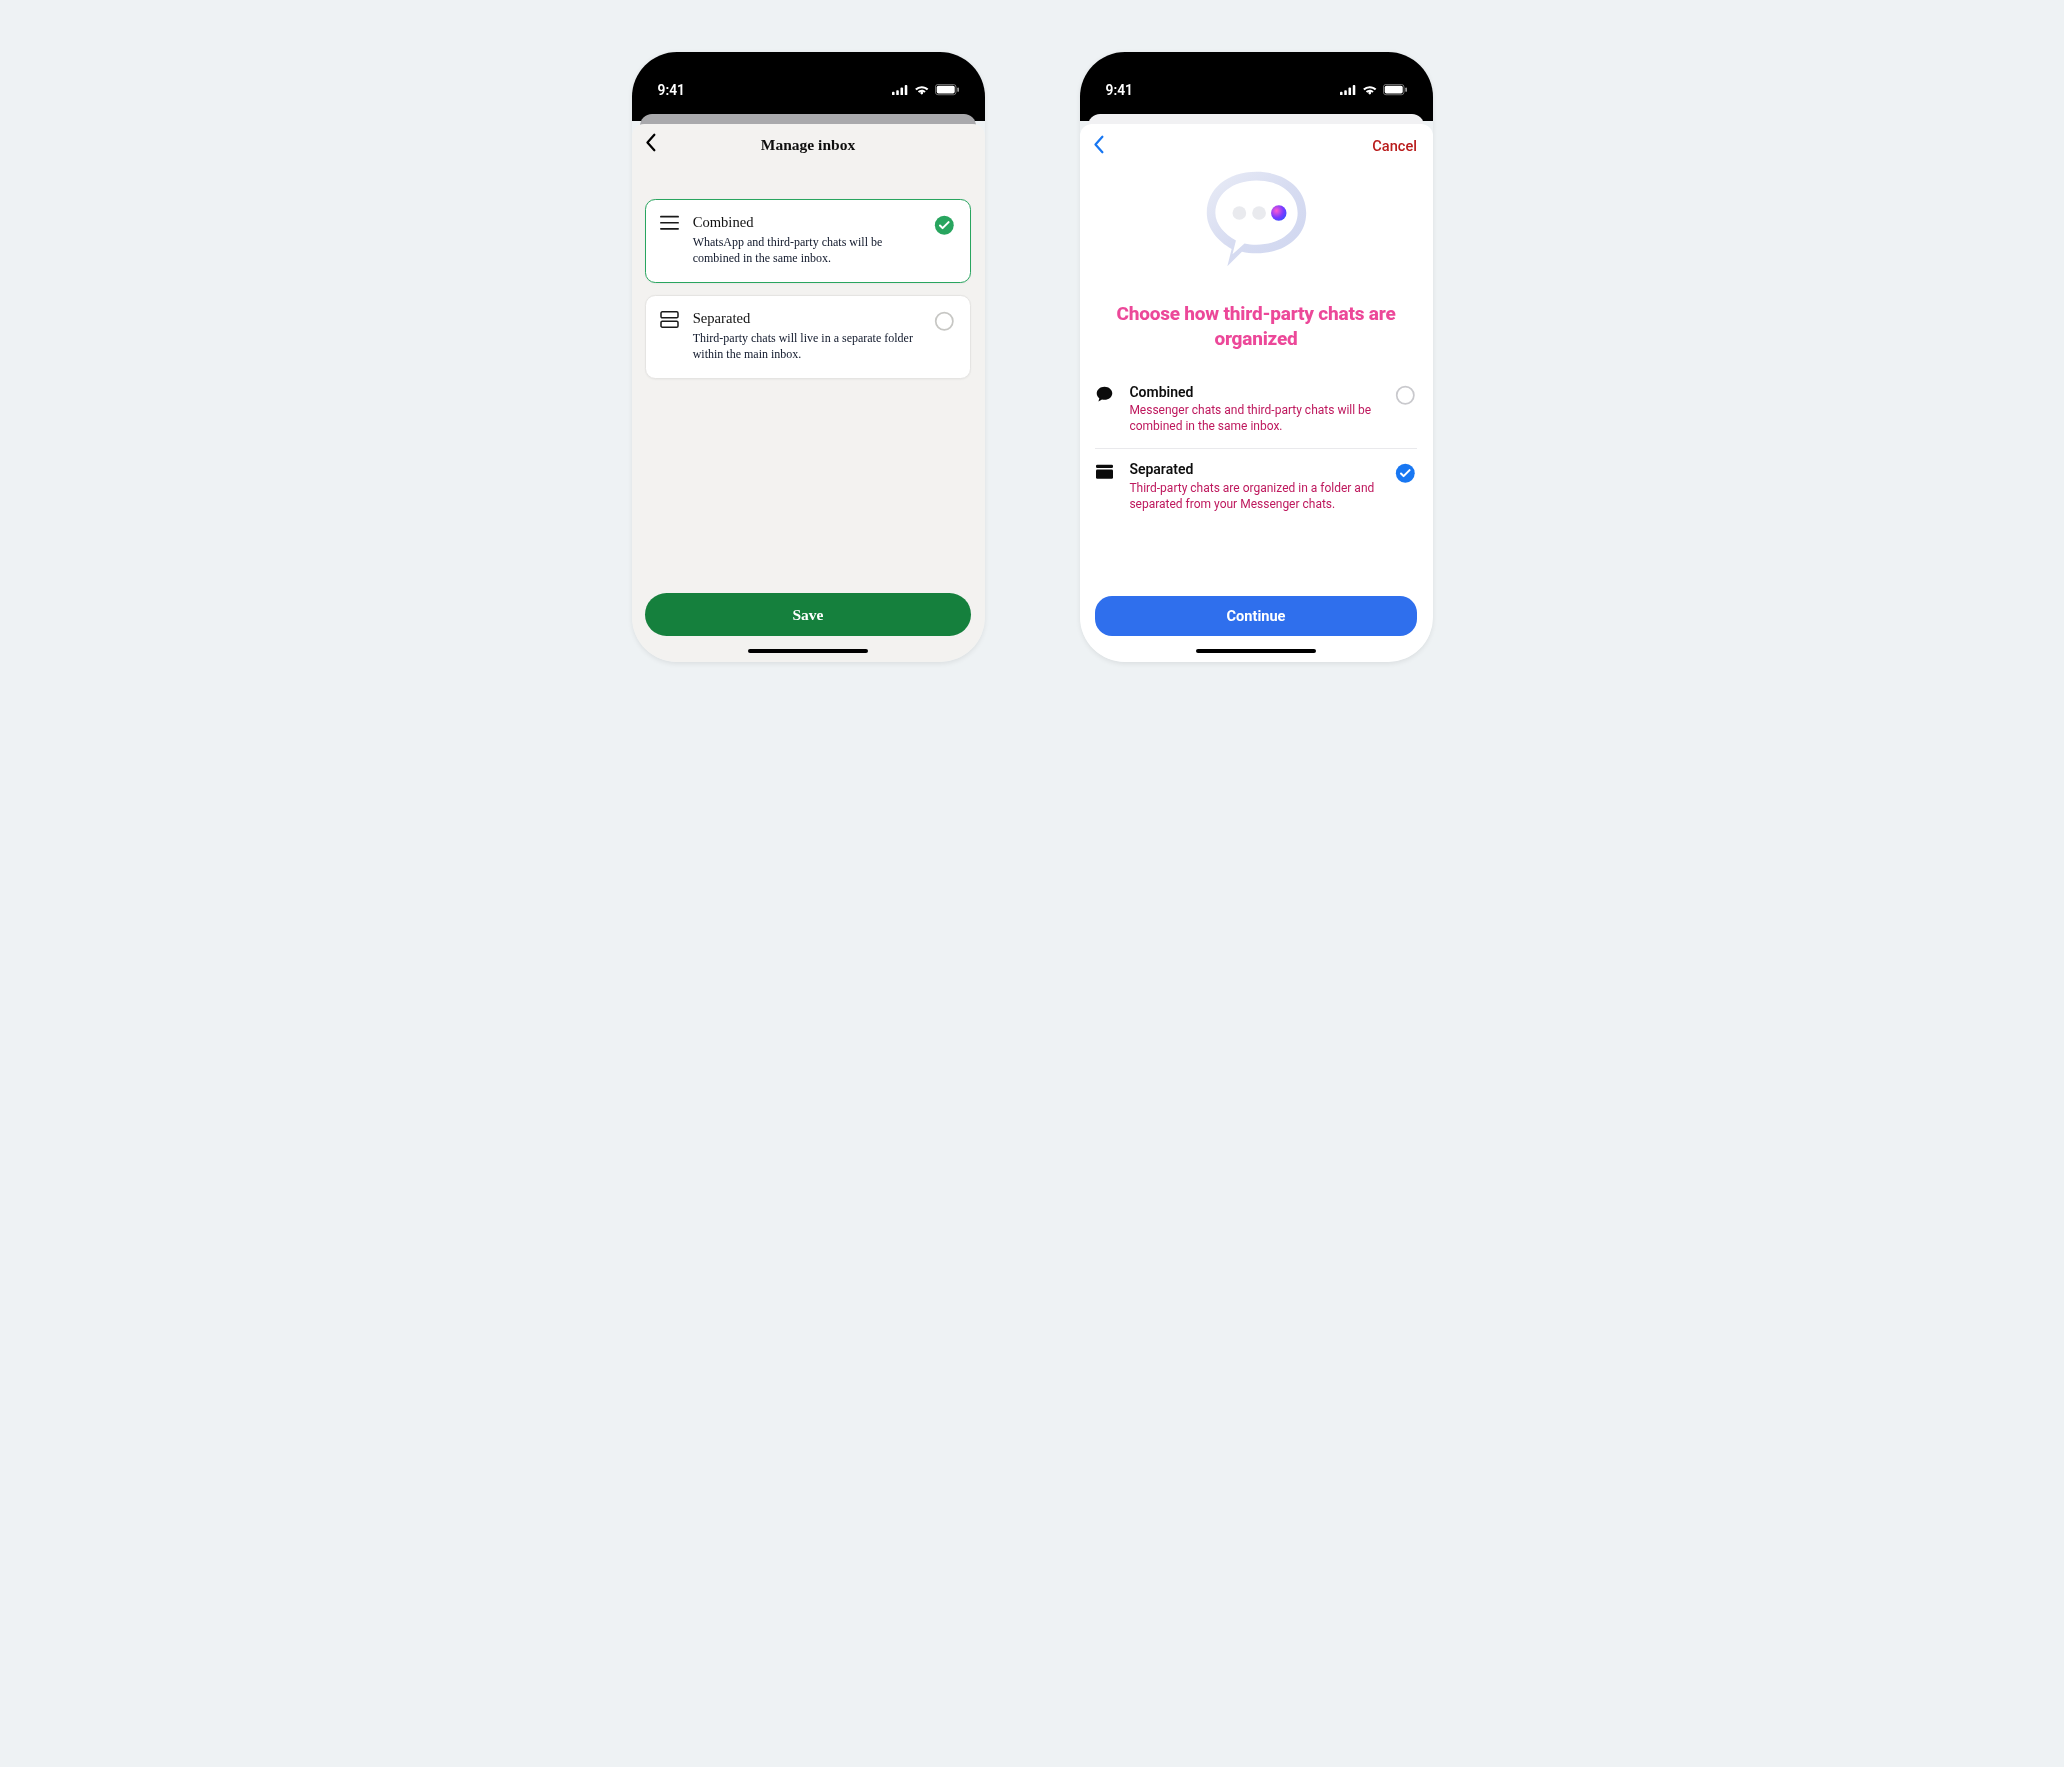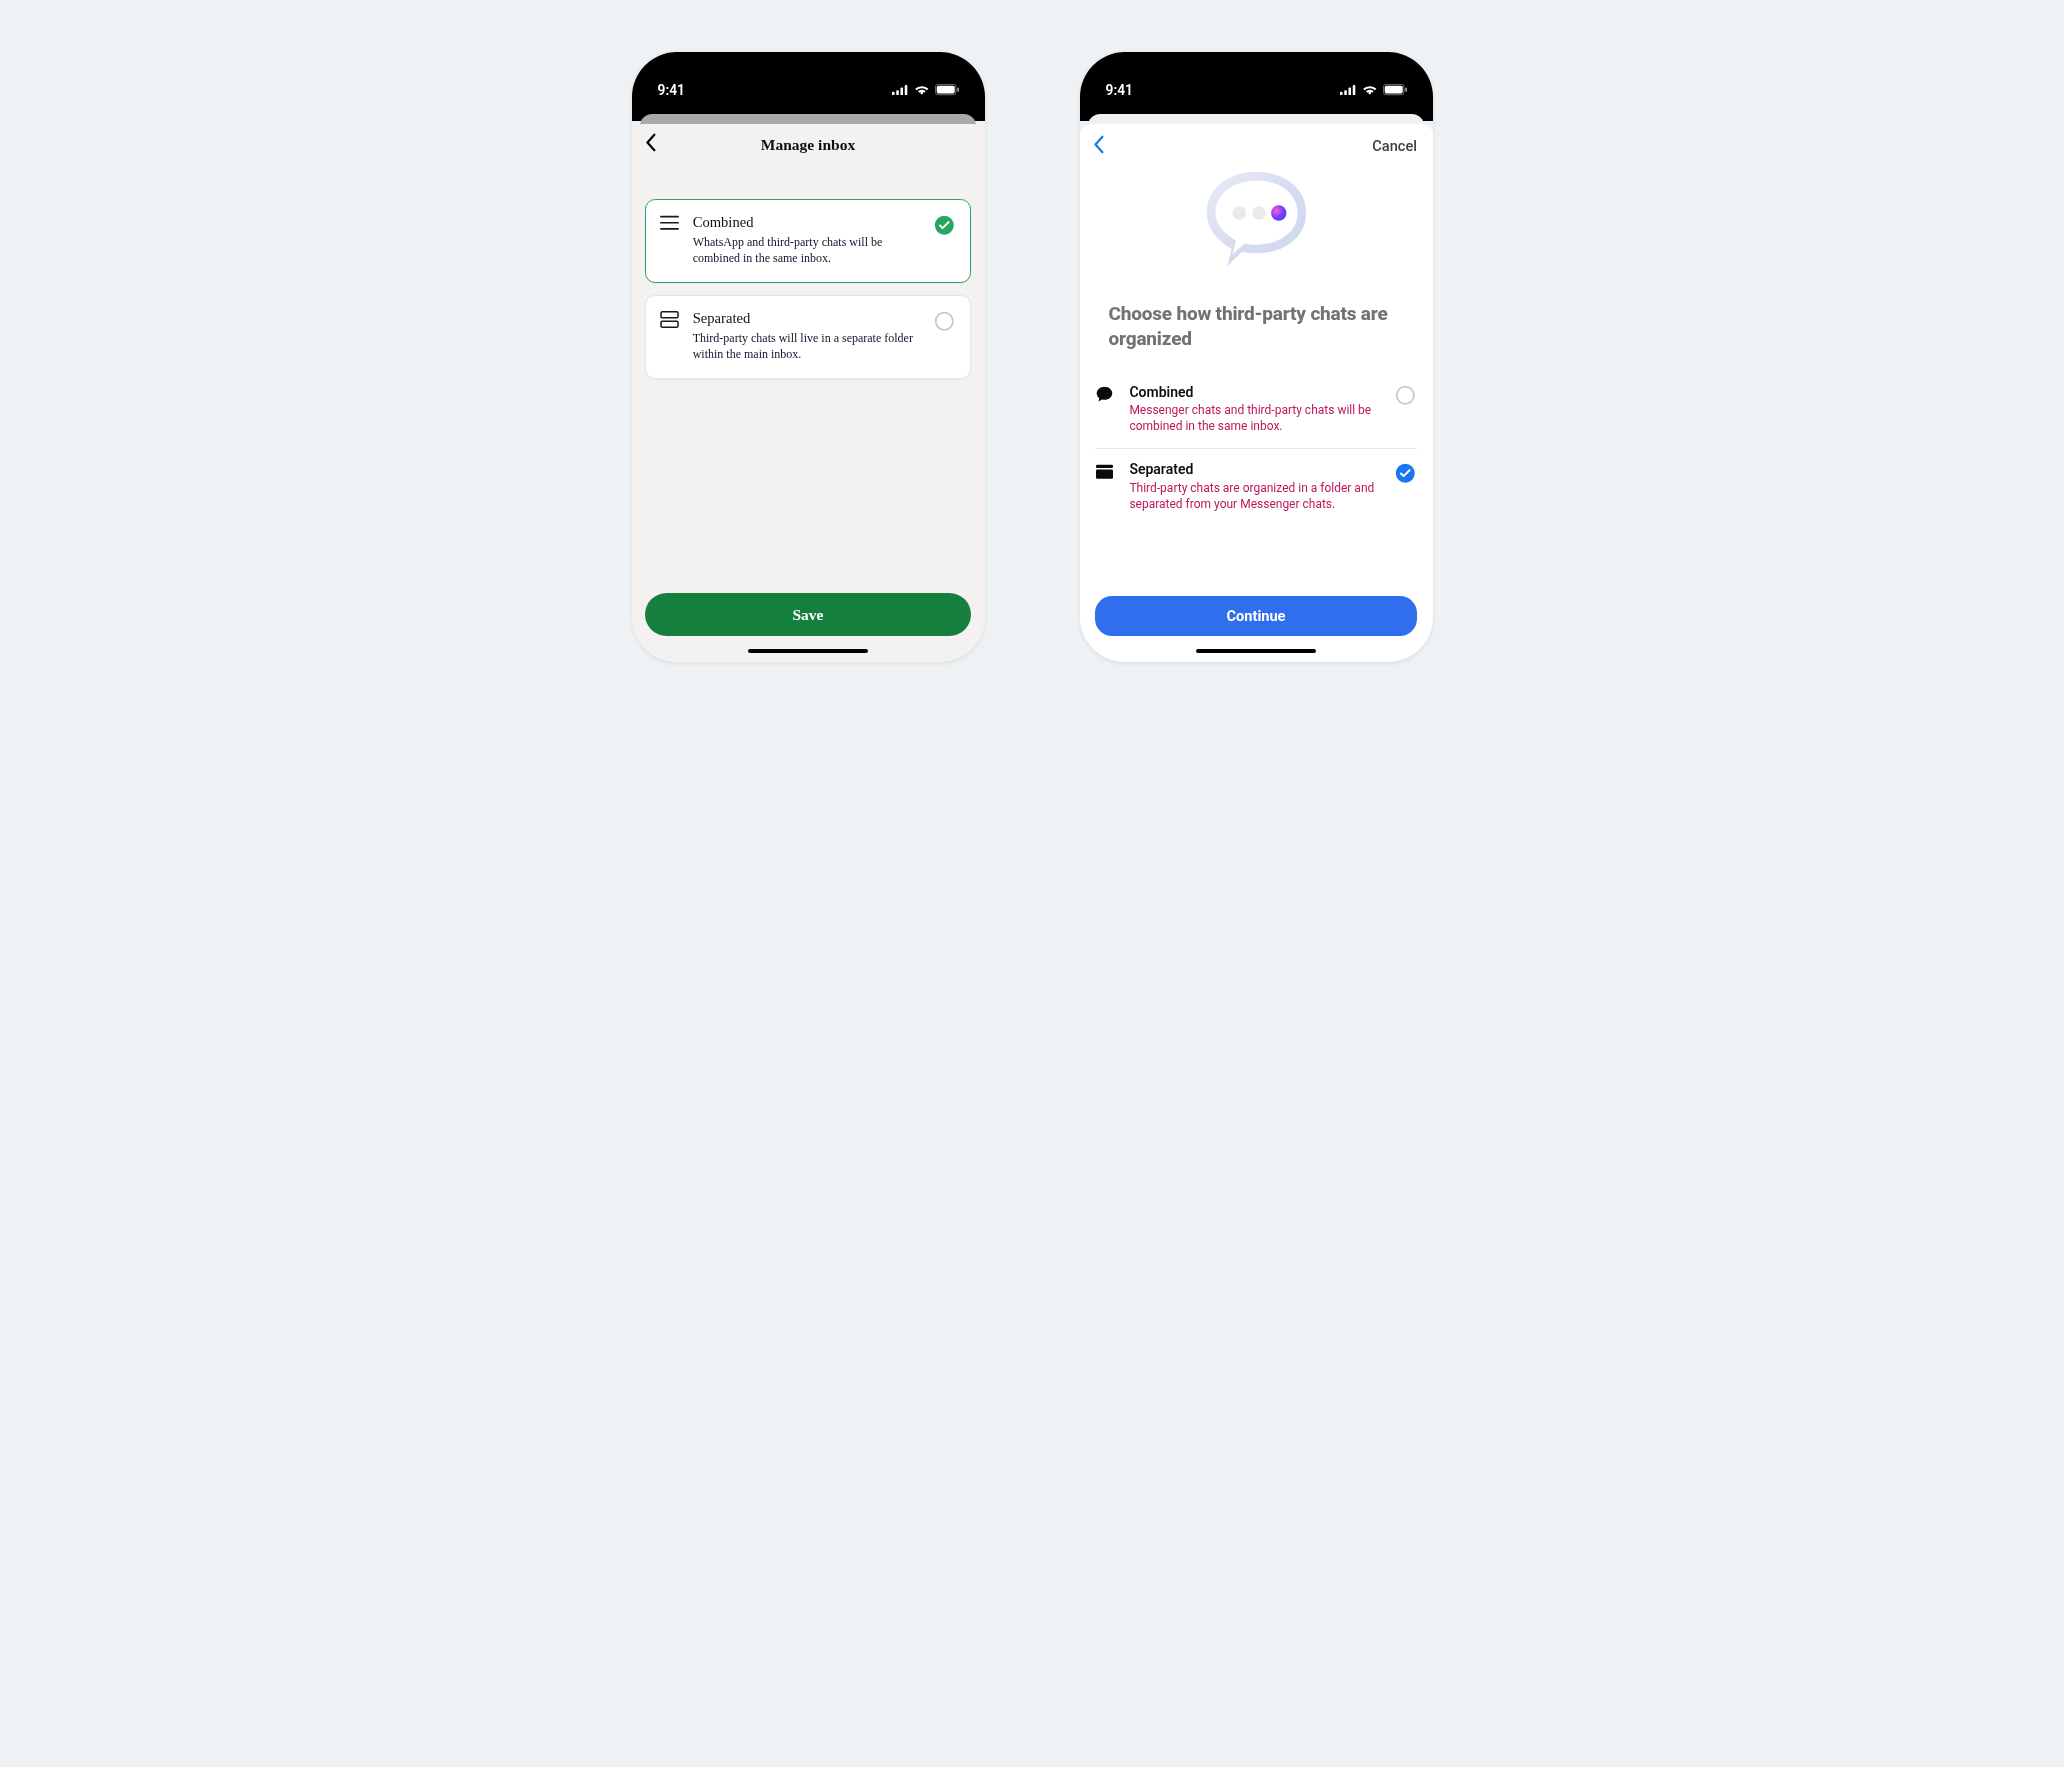--- a/index.html
+++ b/index.html
@@ -141,33 +141,33 @@
     font-weight: 600;
   }
 
   
   .r-nav {
     display: flex;
     align-items: center;
     justify-content: space-between;
     padding: 10.3px 15.5px 5.2px 12px;
   }
-  .r-nav .cancel { color:#404040; font-size: 14.6px; font-weight: 500; }
+  .r-nav .cancel { color:#b91c1c; font-size: 14.6px; font-weight: 500; }
 
   .r-hero {
     display: flex;
     justify-content: center;
     padding: 3.4px 0 15.5px 0;
   }
 
   .r-heading {
-    text-align: left;
+    text-align: center;
     font-size: 19px;
     font-weight: 800;
-    color: #737373;
+    color: #ec4899;
     padding: 0 29px;
     line-height: 1.32;
     letter-spacing: -0.2px;
     margin-bottom: 15.5px;
   }
 
   .r-list {
     padding: 5.2px 15.5px 0 15.5px;
   }
   .r-row {

